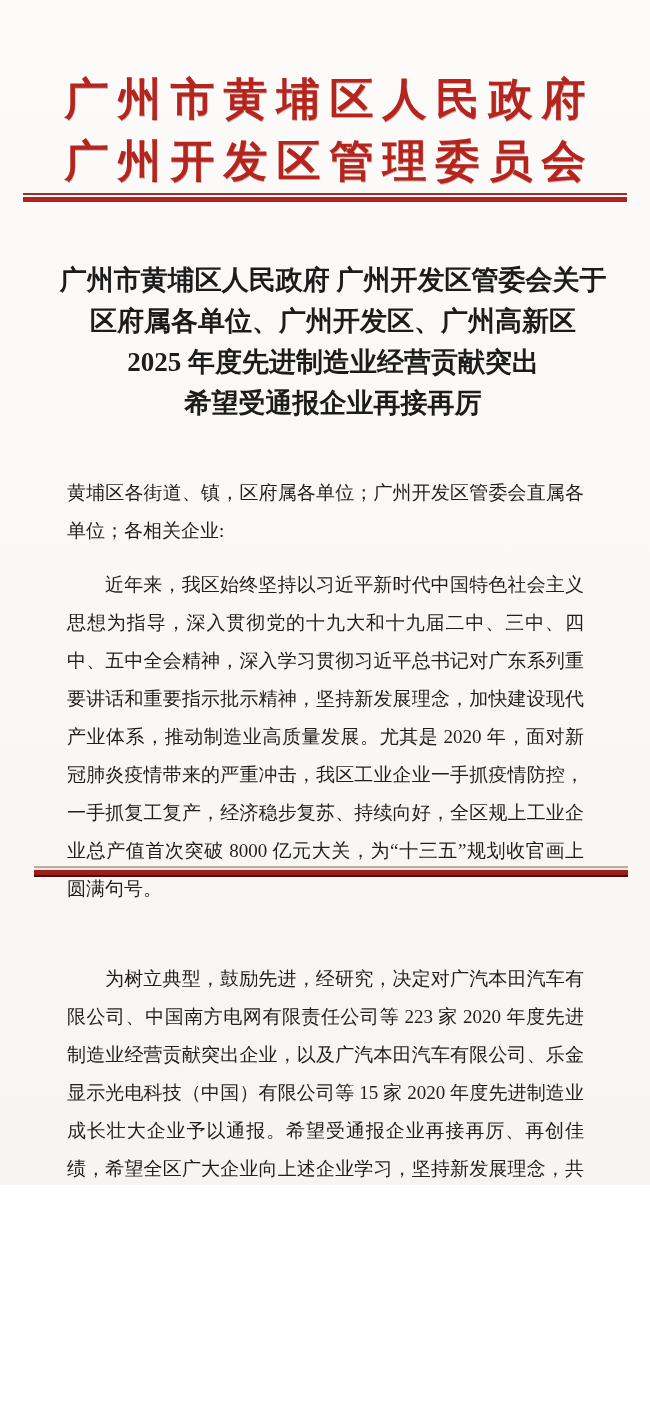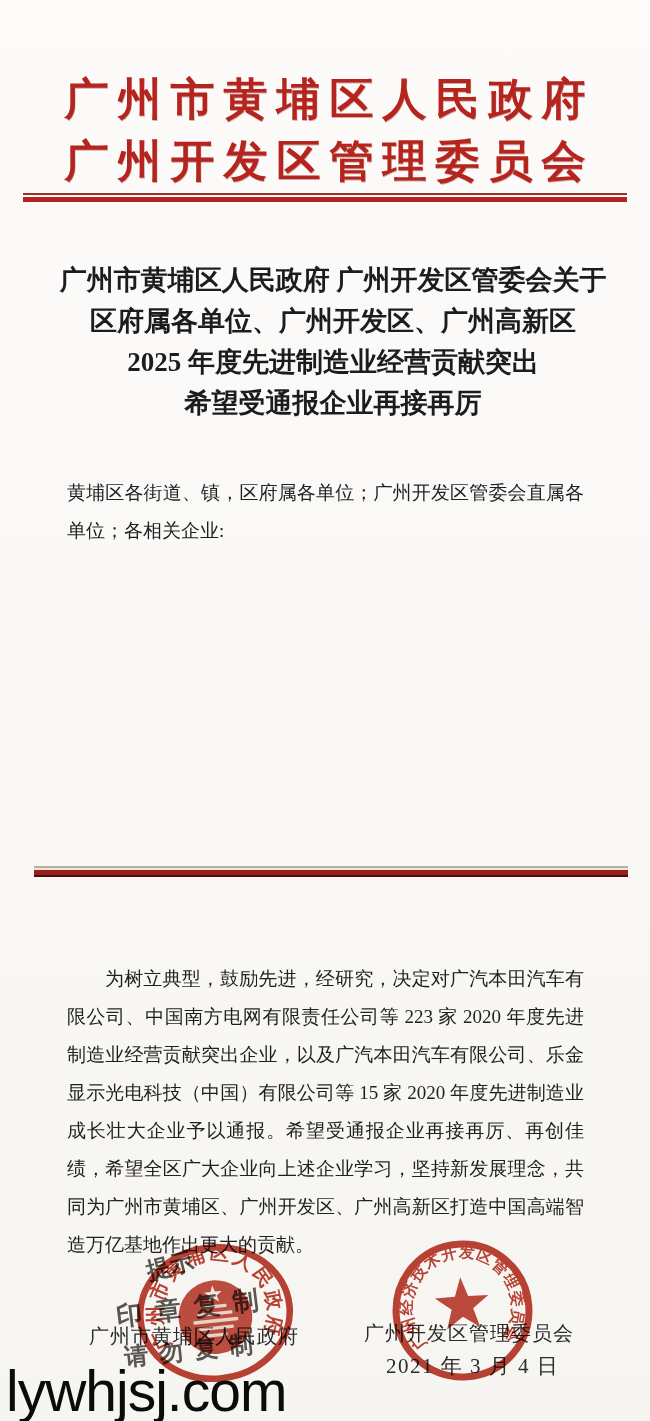--- a/index.html
+++ b/index.html
@@ -1,18 +1,18 @@
 <!DOCTYPE html>
 <html lang="zh"><head>
 <meta charset="utf-8">
 <style>
   html,body{margin:0;padding:0;}
   .page{
     position:relative;
-    width:650px;height:1421px;
+    width:650px;height:1185px;
     overflow:hidden;
     background:linear-gradient(180deg,#fcfbfa 0%,#faf8f5 55%,#f7f5f1 100%);
     font-family:"Liberation Serif","DejaVu Serif",serif;
     color:#222;
   }
   
   .lh-line{
     position:absolute;left:0;width:650px;
     text-align:center;
     font-size:44px;font-weight:700;
@@ -91,20 +91,21 @@
 
   <h1 class="doc-title">
     <div>广州市黄埔区人民政府 广州开发区管委会关于</div>
     <div>区府属各单位、广州开发区、广州高新区</div>
     <div>2025 年度先进制造业经营贡献突出</div>
     <div>希望受通报企业再接再厉</div>
   </h1>
 
   <section class="body-block body-1">
     <p>黄埔区各街道、镇，区府属各单位；广州开发区管委会直属各单位；各相关企业:</p>
+    <p class="indent">近年来，我区始终坚持以习近平新时代中国特色社会主义思想为指导，深入贯彻党的十九大和十九届二中、三中、四中、五中全会精神，深入学习贯彻习近平总书记对广东系列重要讲话和重要指示批示精神，坚持新发展理念，加快建设现代产业体系，推动制造业高质量发展。尤其是 2020 年，面对新冠肺炎疫情带来的严重冲击，我区工业企业一手抓疫情防控，一手抓复工复产，经济稳步复苏、持续向好，全区规上工业企业总产值首次突破 8000 亿元大关，为“十三五”规划收官画上圆满句号。</p>
   </section>
 
   <div class="page-break-rule"></div>
 
   <section class="body-block body-2">
     <p class="indent">为树立典型，鼓励先进，经研究，决定对广汽本田汽车有限公司、中国南方电网有限责任公司等 223 家 2020 年度先进制造业经营贡献突出企业，以及广汽本田汽车有限公司、乐金显示光电科技（中国）有限公司等 15 家 2020 年度先进制造业成长壮大企业予以通报。希望受通报企业再接再厉、再创佳绩，希望全区广大企业向上述企业学习，坚持新发展理念，共同为广州市黄埔区、广州开发区、广州高新区打造中国高端智造万亿基地作出更大的贡献。</p>
   </section>
 
   <div class="sig sig-left">广州市黄埔区人民政府</div>
   <div class="sig sig-right">广州开发区管理委员会</div>

